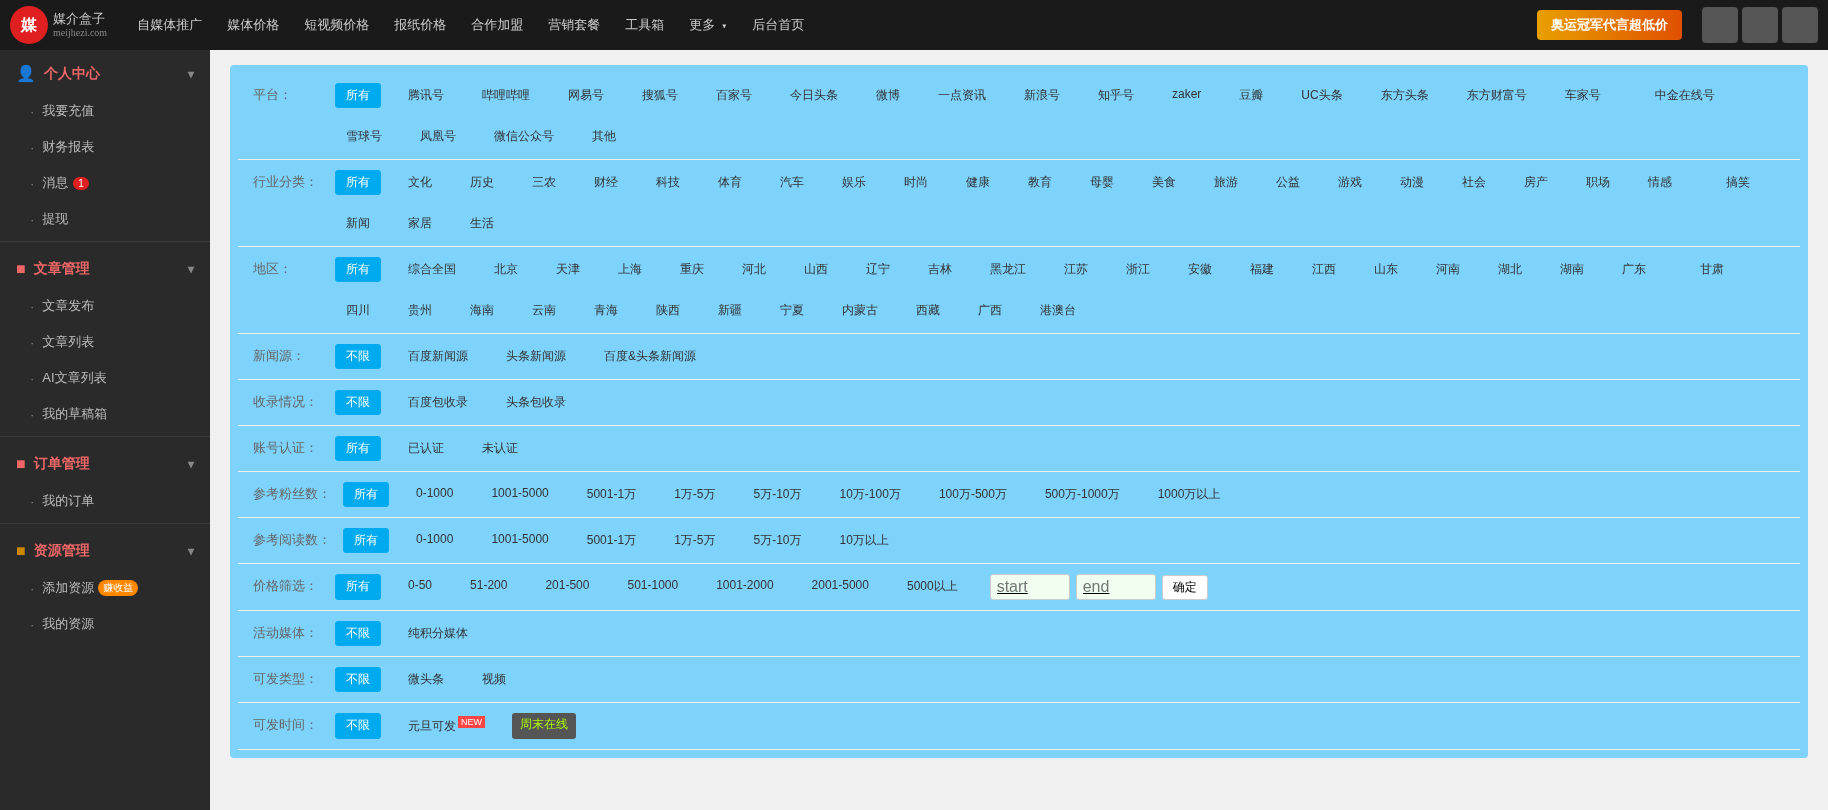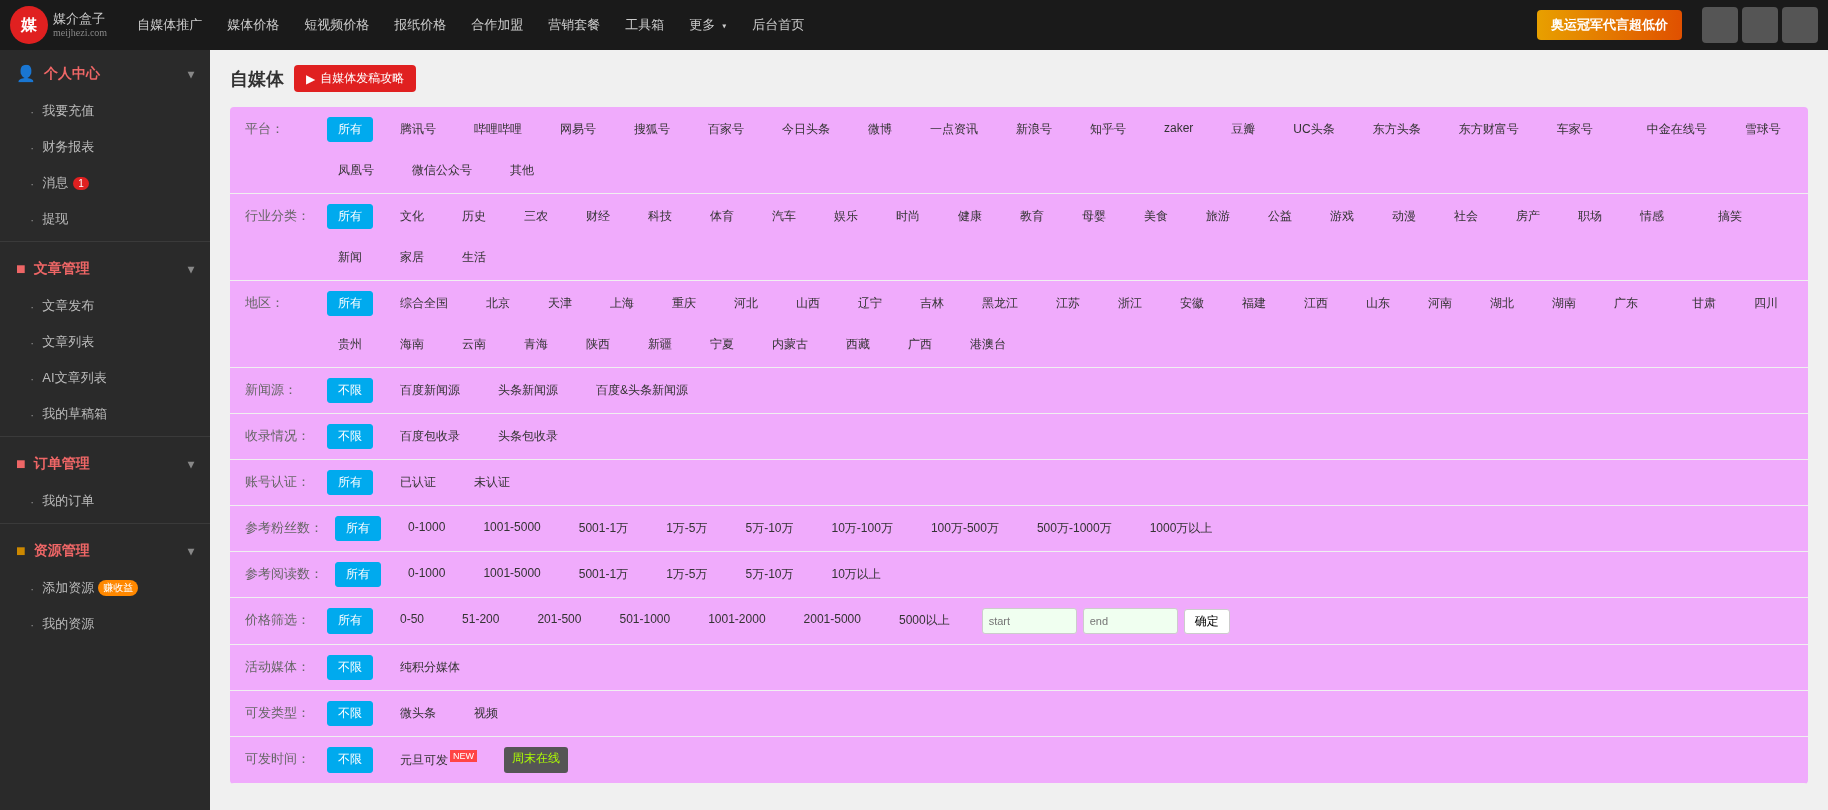--- a/index.html
+++ b/index.html
@@ -82,43 +82,43 @@
     .page-title {
       font-size: 18px; font-weight: bold; color: #333;
     }
     .btn-guide {
       background: #e02020; color: white; border: none; border-radius: 4px;
       padding: 5px 12px; font-size: 12px; cursor: pointer; display: flex; align-items: center; gap: 5px;
     }
 
     
     .filter-panel {
-      background: #f0abfc; border-radius: 4px; padding: 0; overflow: hidden;
+      background: #7dd3fc; border-radius: 4px; padding: 8px; overflow: hidden;
     }
     .filter-row {
       display: flex; align-items: flex-start; padding: 10px 15px;
       border-bottom: 1px solid #f0f0f0; flex-wrap: wrap; gap: 4px;
     }
     .filter-label {
       color: #666; font-size: 13px; min-width: 70px; margin-right: 8px;
       padding-top: 3px; flex-shrink: 0;
     }
     .filter-tags { display: flex; flex-wrap: wrap; gap: 16px; flex: 1; }
     .tag {
       padding: 3px 10px; border-radius: 3px; font-size: 12px; cursor: pointer;
       border: 1px solid transparent;
     }
     .tag.active { background: #00aaee; color: white; border-color: #00aaee; }
     .tag.inactive { background: transparent; color: #333; border-color: transparent; }
 
     
     .price-inputs { display: flex; align-items: center; gap: 6px; margin-left: 5px; }
     .price-input {
-      width: 95px; height: 26px; border: 1px solid #ccc; border-radius: 3px;
-      padding: 0 6px; font-size: 11px; background: #f0fff0;
+      width: 80px; height: 26px; border: 1px solid #ccc; border-radius: 3px;
+      padding: 0 6px; font-size: 16px; background: #f0fff0; text-decoration: underline;
     }
     .btn-confirm {
       background: white; border: 1px solid #ccc; border-radius: 3px;
       padding: 3px 10px; font-size: 12px; cursor: pointer;
     }
 
     
     .tag-new {
       background: #ff4444; color: white; font-size: 9px; padding: 1px 3px;
       border-radius: 0; margin-left: 2px; vertical-align: super;
@@ -250,27 +250,20 @@
     </div>
     <div class="sidebar-item">
       <span class="dot">·</span>
       <span>我的资源</span>
     </div>
 
   </div>
 
   <div class="content">
 
-    <div class="page-header">
-      <h2 class="page-title">自媒体</h2>
-      <button class="btn-guide">
-        <span>▶</span>
-        <span>自媒体发稿攻略</span>
-      </button>
-    </div>
 
     <div class="filter-panel">
 
       <div class="filter-row">
         <span class="filter-label">平台：</span>
         <div class="filter-tags">
           <span class="tag active">所有</span>
           <span class="tag inactive">腾讯号</span>
           <span class="tag inactive">哔哩哔哩</span>
           <span class="tag inactive">网易号</span>

